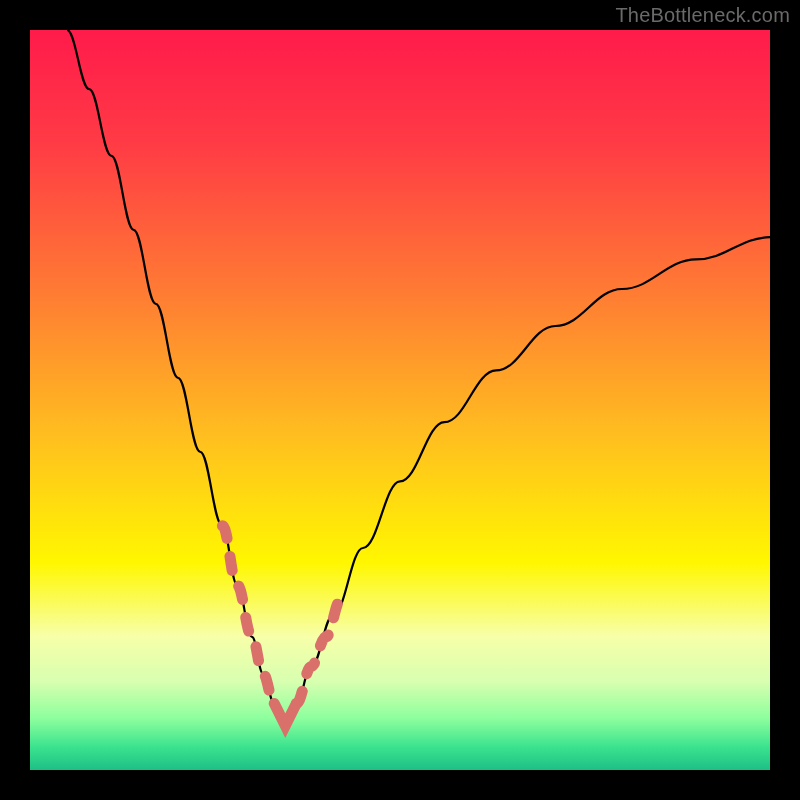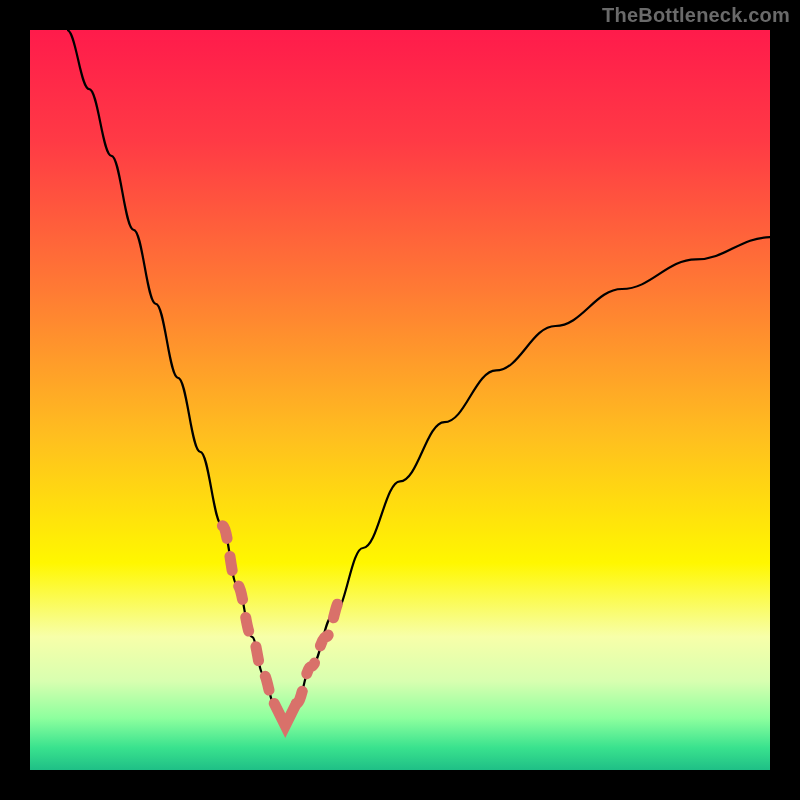--- a/index.html
+++ b/index.html
@@ -23,21 +23,21 @@
     position: absolute;
     left: 0; top: 0;
     width: 100%; height: 100%;
   }
   .watermark {
     position: absolute;
     top: 4px;
     right: 10px;
     color: #6a6a6a;
     font-size: 20px;
-    font-weight: 700;
+    font-weight: 400;
     letter-spacing: 0.2px;
   }
   svg.curves {
     position: absolute;
     left: 0; top: 0;
     width: 100%; height: 100%;
   }
 </style>
 </head>
 <body>

